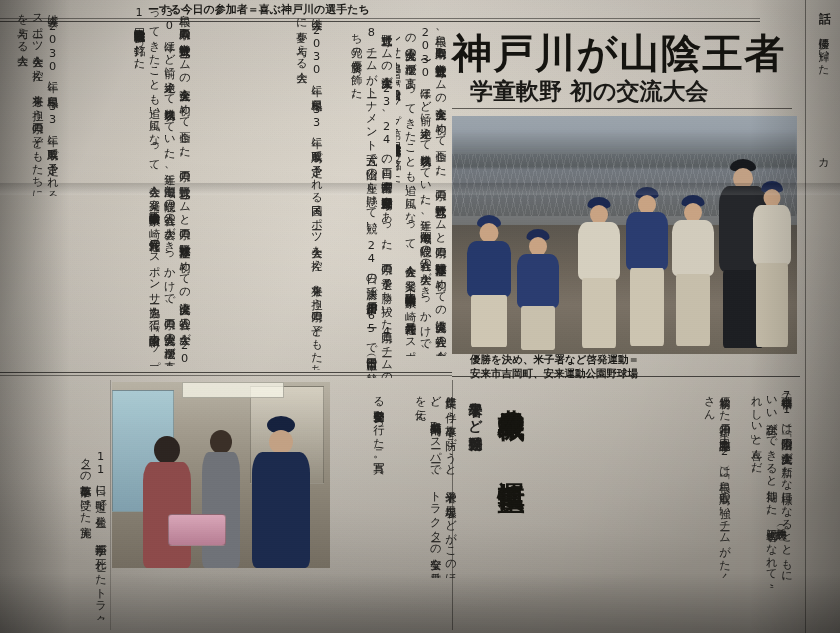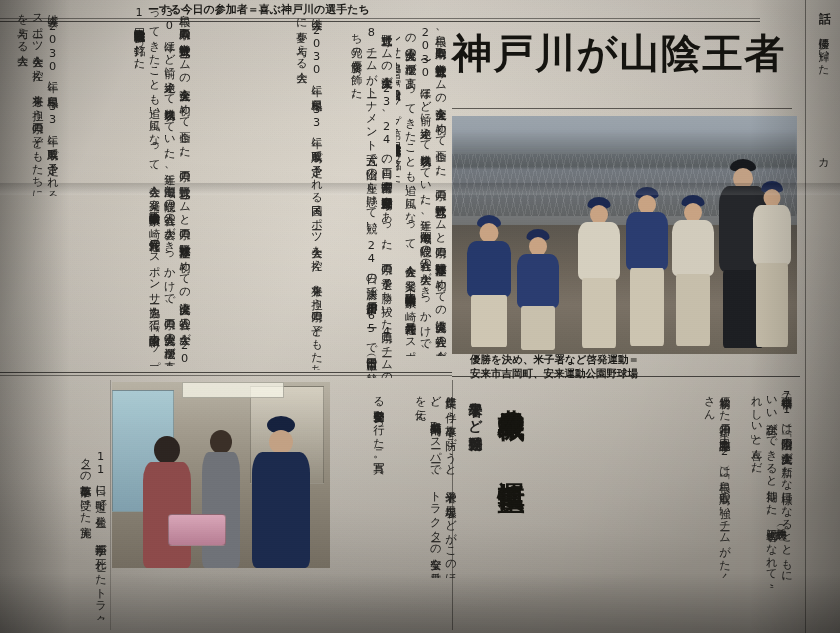--- a/index.html
+++ b/index.html
@@ -196,20 +196,21 @@
   <div class="rule h" style="left:0px; top:18px; width:760px;"></div>
   <div class="rule h thick" style="left:0px; top:21px; width:760px;"></div>
 
   <div class="vt" style="right:8px; top:2px; height:24px; font-size:12px; font-weight:bold;">話</div>
   <div class="vt" style="right:10px; top:30px; height:110px; font-size:11px;">優勝に輝いた</div>
   <div class="vt" style="right:10px; top:150px; height:40px; font-size:11px;">カ</div>
 
   <div class="rule v" style="right:34px; top:0px; height:633px;"></div>
 
   <div class="headline-main" style="left:452px; top:26px; font-size:40px;">神戸川が山陰王者</div>
+  <div class="headline-sub" style="left:470px; top:76px; font-size:23px;">学童軟野 初の交流大会</div>
   <div class="rule h" style="left:452px; top:108px; width:340px; background:rgba(30,28,25,0.65);"></div>
 
   <div class="photo" style="left:452px; top:116px; width:345px; height:238px;">
     <div class="ph1-sky"></div>
     <div class="ph1-treeline"></div>
     <div class="ph1-fence"></div>
     <div class="ph1-ground"></div>
 
     <div class="player" style="left:8px; width:58px; height:150px;">
       <div class="cap" style="top:16px; width:24px; height:13px; background:#20305e;"></div>

